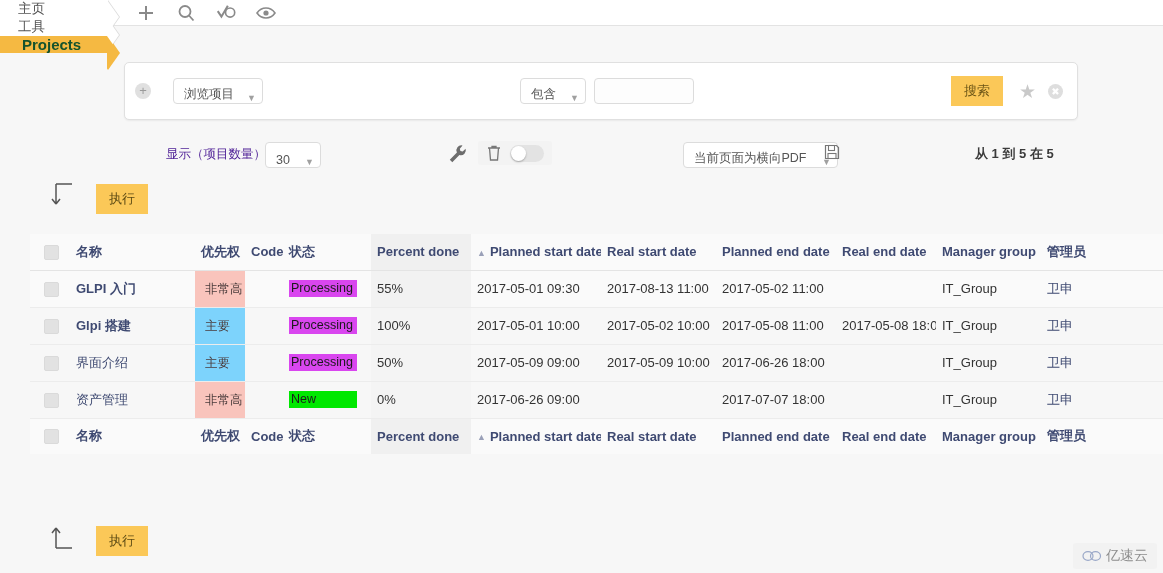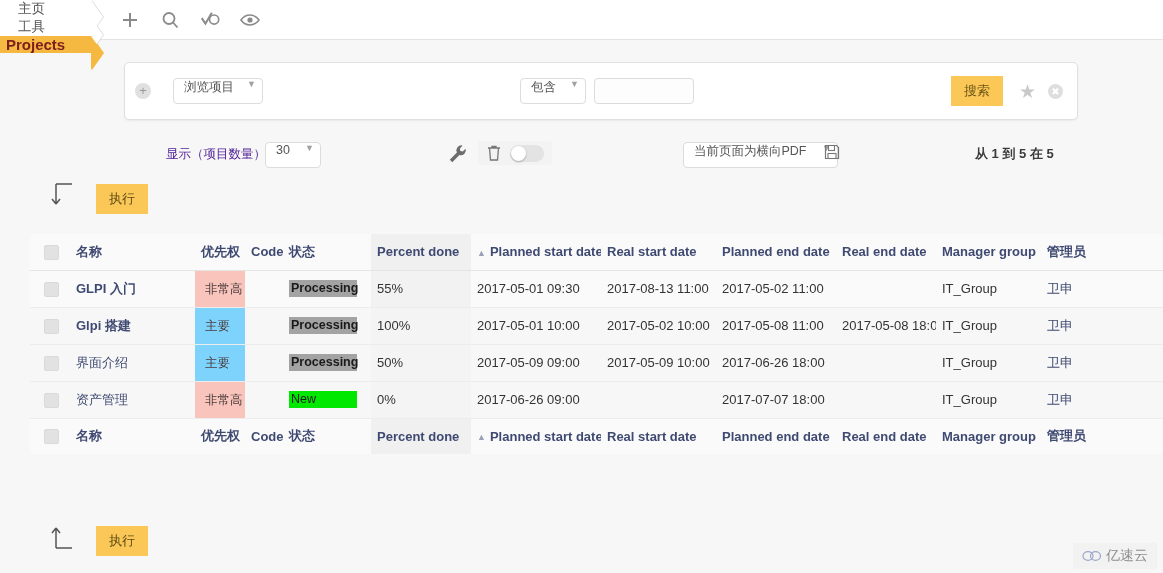--- a/index.html
+++ b/index.html
@@ -8,21 +8,21 @@
     width:1163px; height:573px;
     background:#f7f7f7;
     font-family:"Liberation Sans","DejaVu Sans",sans-serif;
     font-size:13px; color:#333;
     overflow:hidden;
     position:relative;
   }
 
   
   #topnav {
-    height:40px; background:#ffffff;
+    height:26px; background:#ffffff;
     display:flex; align-items:stretch;
     border-bottom:1px solid #e3e3e3;
     position:relative;
   }
   .crumb {
     position:relative;
     display:flex; align-items:center;
     padding:0 22px 0 18px;
     font-size:13.5px; color:#555;
     background:#ffffff;
@@ -36,23 +36,23 @@
     border-left:12px solid #ffffff;
   }
   .crumb::before {
     content:""; position:absolute; right:-13px; top:0;
     width:0; height:0; z-index:1;
     border-top:17px solid transparent;
     border-bottom:17px solid transparent;
     border-left:12px solid #dcdcdc;
   }
   .crumb.active {
-    background:#f5b942; color:#7f1d1d;
+    background:#f5b942; color:#14532d;
     font-weight:bold; font-size:15px;
-    padding:0 26px 0 6px;
+    padding:0 26px 0 22px;
   }
   .crumb.active::after { border-left-color:#f5b942; }
   .crumb.active::before { border-left-color:#f5b942; }
   #navicons { display:flex; align-items:center; gap:18px; padding-left:28px; }
   .navicon { width:22px; height:22px; color:#8a8a8a; display:block; cursor:pointer; }
   .navicon svg { width:22px; height:22px; display:block; }
 
   
   #searchpanel {
     position:absolute; left:124px; top:62px;
@@ -61,21 +61,21 @@
     box-shadow:0 1px 2px rgba(0,0,0,.06);
     display:flex; align-items:center;
   }
   .plus-circle {
     width:16px; height:16px; margin-left:10px;
     border-radius:50%; background:#e0e0e0; color:#9a9a9a;
     font-size:13px; line-height:15px; text-align:center; cursor:pointer;
     flex:0 0 auto;
   }
   .sel {
-    display:inline-flex; align-items:flex-start; justify-content:space-between;
+    display:inline-flex; align-items:flex-end; justify-content:space-between;
     height:26px; padding:0 6px 0 10px;
     border:1px solid #dcdcdc; border-radius:4px;
     background:#fff; color:#555; font-size:12.5px; cursor:pointer;
     white-space:nowrap;
   }
   .sel .caret {
     margin-left:10px; color:#a0a0a0; font-size:9px;
   }
   #f-browse { margin-left:22px; min-width:90px; }
   #f-contains { min-width:66px; }
@@ -171,21 +171,21 @@
   .prio {
     display:block; margin:0 -6px; height:36px; line-height:36px;
     padding:0 10px; font-size:12.5px; color:#4a3b3b;
   }
   .prio.high  { background:#f9c4bc; }
   .prio.major { background:#7dd3fc; }
   .badge {
     display:inline-block; width:68px; height:17px; line-height:17px;
     font-size:12.5px; color:#1a1a1a; padding-left:2px;
   }
-  .badge.processing { background:#a3a3a3;font-weight:bold; }
+  .badge.processing { background:#d946ef; }
   .badge.new { background:#00e800; }
   .sortarrow { color:#9aa0b8; font-size:9px; margin-right:4px; vertical-align:middle; }
   td.mgr { color:#3f4a72; }
 
   
   #watermark {
     position:absolute; right:6px; bottom:4px;
     display:flex; align-items:center; gap:4px;
     background:#f2f2f2; padding:4px 9px; border-radius:3px;
     color:#8d8d8d; font-size:14px;margin-top:32px;

